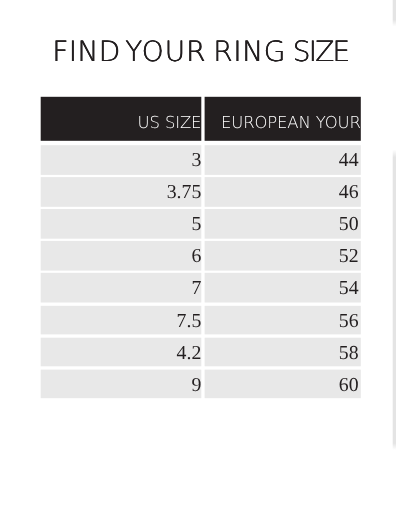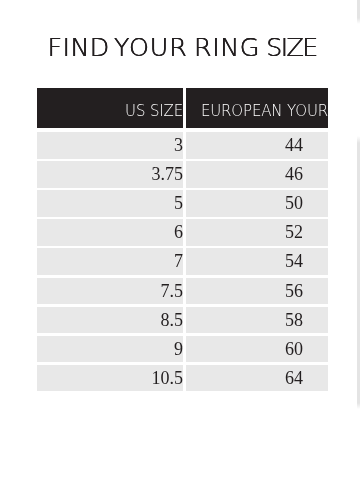--- a/index.html
+++ b/index.html
@@ -94,21 +94,21 @@
     color: #231f20;
     font-family: "Liberation Serif", serif;
     font-weight: 400;
     font-size: 18px;
     line-height: 27.8px;
   }
 
   .col-us   { left: 0;     width: 146px; }
   .col-eu   { left: 149px; width: 142px; }
   td.col-us { padding-left: 3px; }
-  td.col-eu { padding-right: 25px; }
+  td.col-eu { padding-right: 2px; }
 
   
   .right-edge {
     position: absolute;
     left: 357px;
     top: 0;
     width: 3px;
     height: 482px;
     background: linear-gradient(to bottom,
       #e4e4e4 0px, #e4e4e4 18px,
@@ -151,28 +151,24 @@
         </tr>
         <tr>
           <td class="col-us">7</td>
           <td class="col-eu">54</td>
         </tr>
         <tr>
           <td class="col-us">7.5</td>
           <td class="col-eu">56</td>
         </tr>
         <tr>
-          <td class="col-us">8.5</td>
+          <td class="col-us">4.2</td>
           <td class="col-eu">58</td>
         </tr>
         <tr>
           <td class="col-us">9</td>
           <td class="col-eu">60</td>
-        </tr>
-        <tr>
-          <td class="col-us">10.5</td>
-          <td class="col-eu">64</td>
         </tr>
       </tbody>
   </table>
 
   <div class="right-edge"></div>
 </div>
 
 </body></html>

